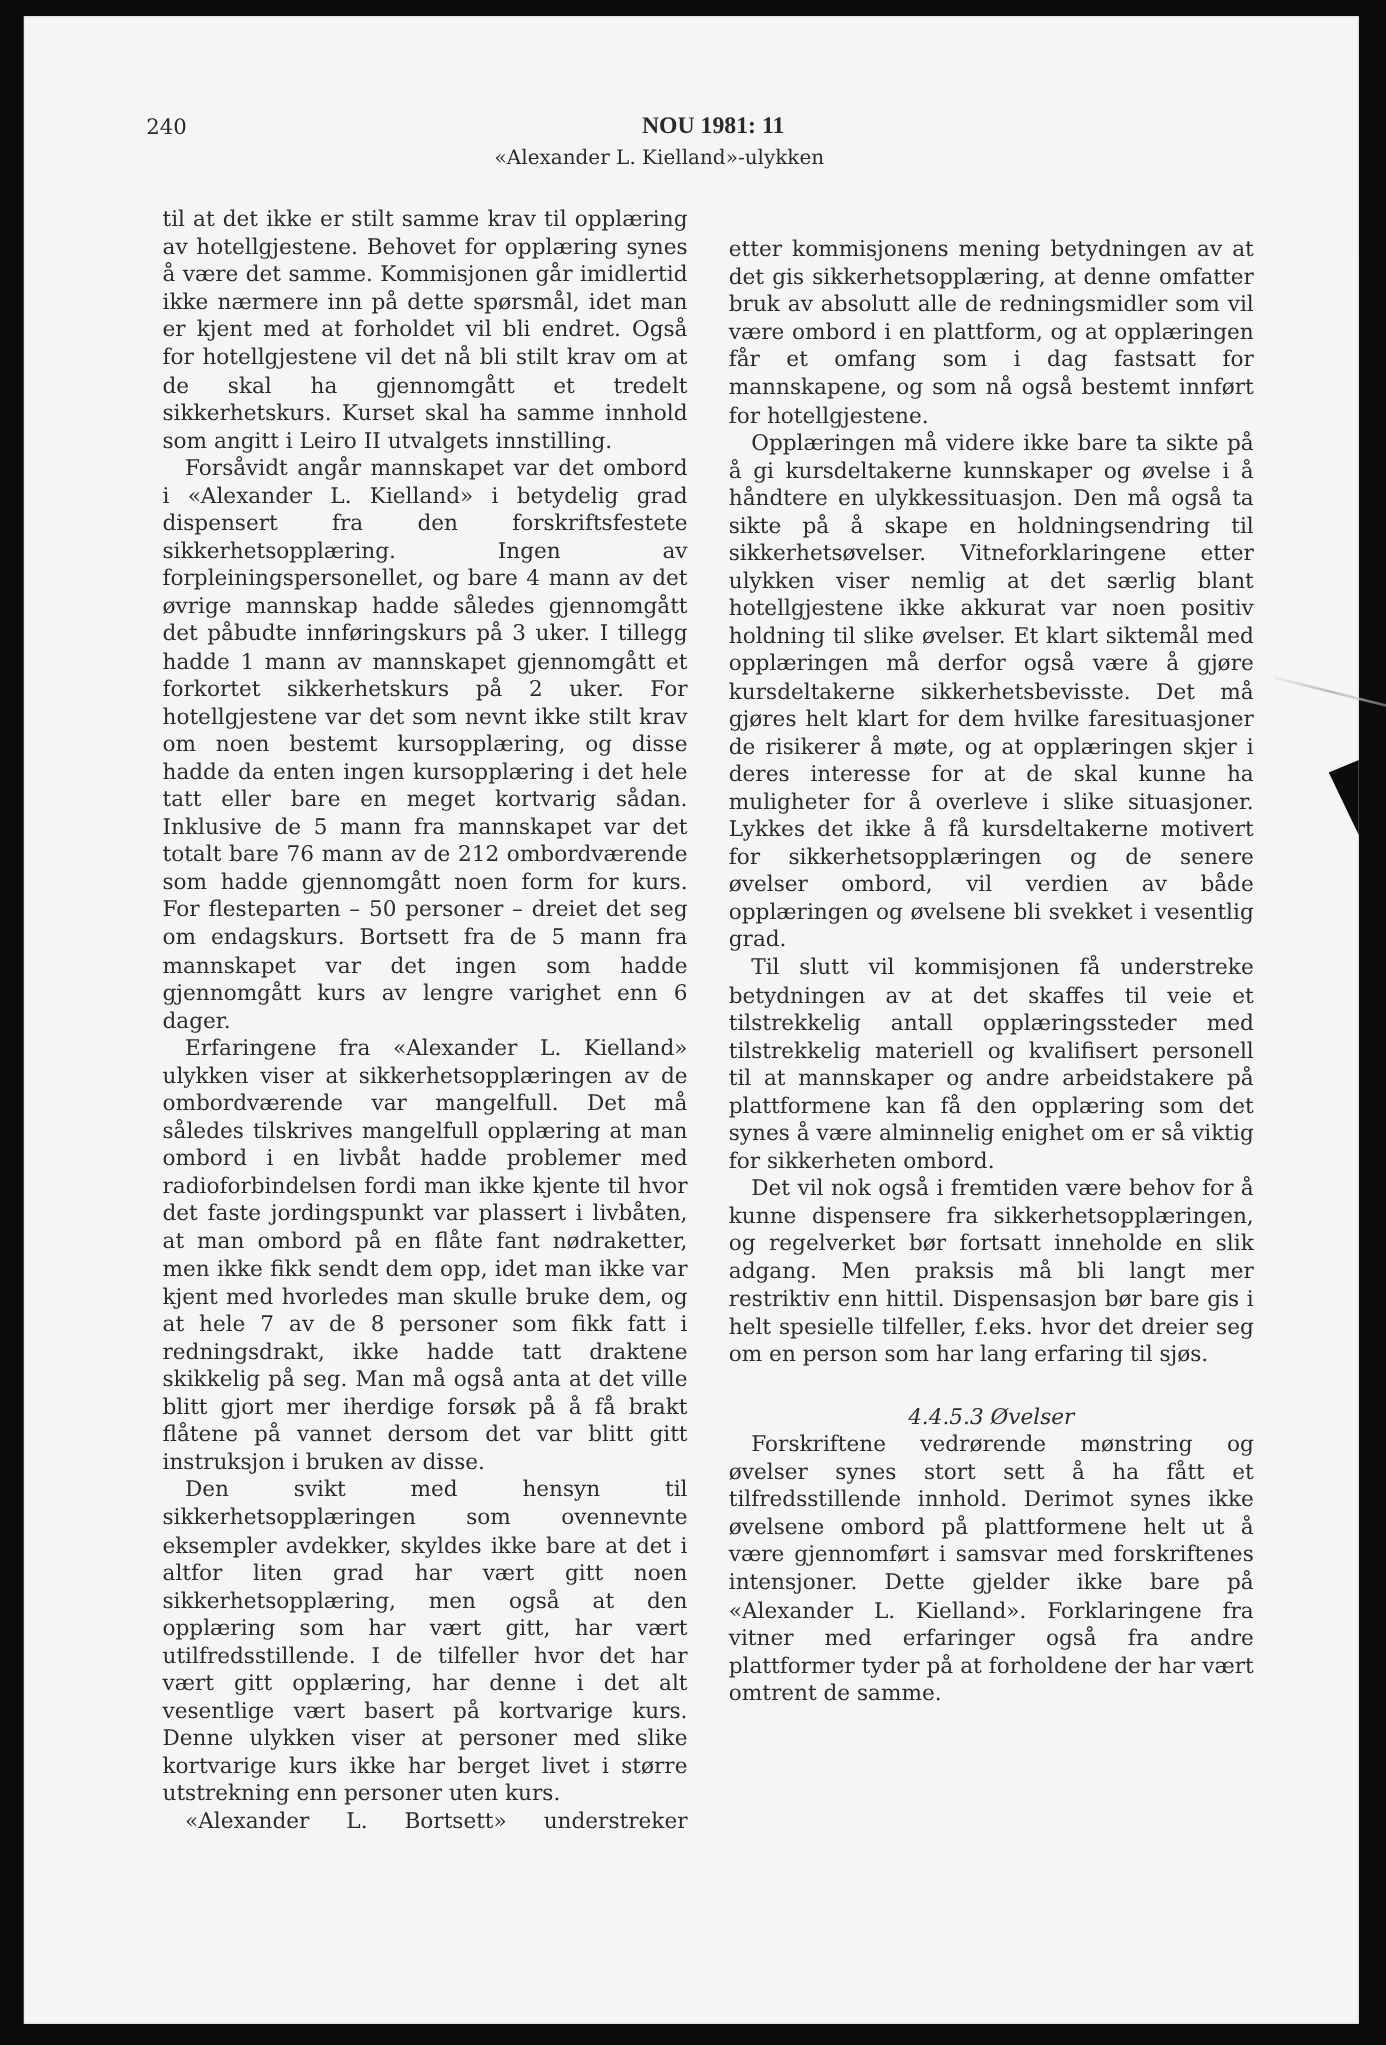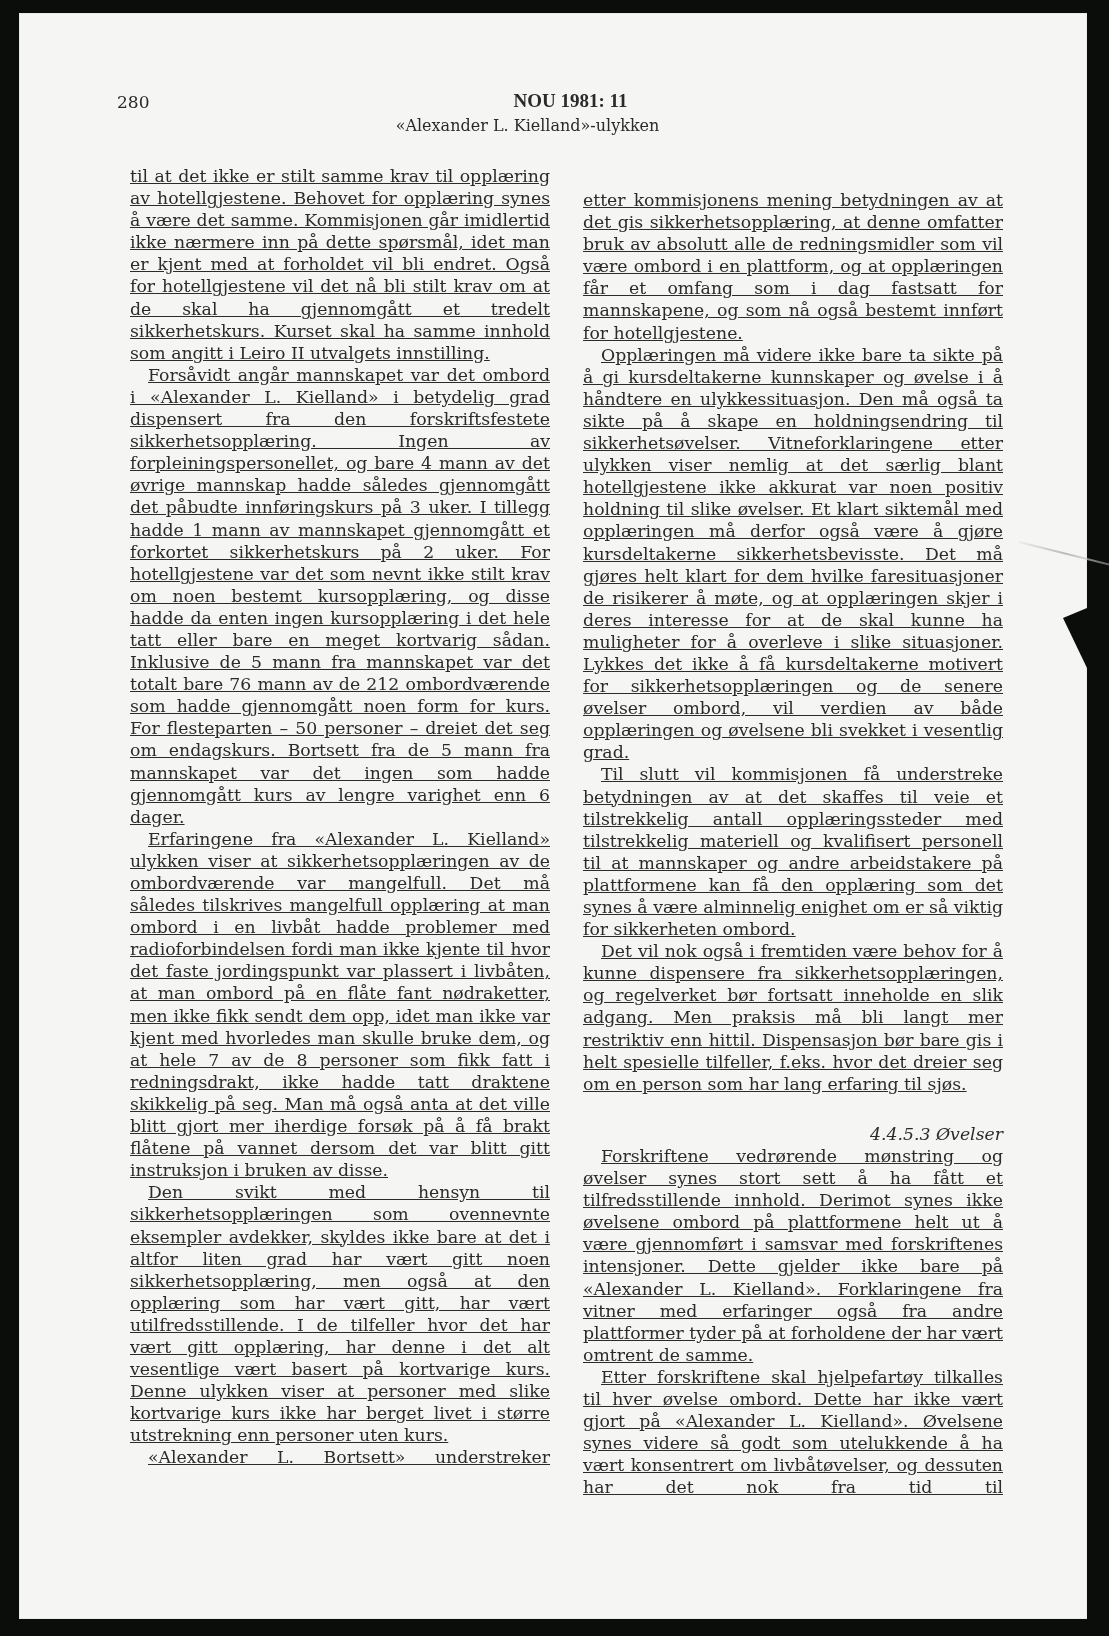--- a/index.html
+++ b/index.html
@@ -88,52 +88,50 @@
       line-height: 22.1px;
       color: #2b2b2b;
       text-align: justify;
       hyphens: manual;
     }
     .col-left { left: 130px; }
     .col-right { left: 583px; margin-top: 24px; }
     .para {
       margin: 0;
       text-indent: 0;
-      text-decoration: underline;
     }
     .para.indent { text-indent: 18px; }
     .section-heading {
       font-style: italic;
       margin: 28px 0 0 0;
-      text-align: right;
+      text-align: center;
     }
   </style>
 </head>
 <body>
 
 <div class="page">
   <div class="crease"></div>
   <div class="scan-edge"></div>
 </div>
 
 <div class="header">
-  <span class="page-number">280</span>
+  <span class="page-number">240</span>
   <div class="pub-title">NOU 1981: 11</div>
   <div class="pub-subtitle">«Alexander L. Kielland»-ulykken</div>
 </div>
 
 <div class="column col-left">
   <p class="para">til at det ikke er stilt samme krav til opplæring av hotellgjestene. Behovet for opplæring synes å være det samme. Kommisjonen går imidlertid ikke nærmere inn på dette spørsmål, idet man er kjent med at forholdet vil bli endret. Også for hotellgjestene vil det nå bli stilt krav om at de skal ha gjennomgått et tredelt sikkerhetskurs. Kurset skal ha samme innhold som angitt i Leiro II utvalgets innstilling.</p>
   <p class="para indent">Forsåvidt angår mannskapet var det ombord i «Alexander L. Kielland» i betydelig grad dispensert fra den forskriftsfestete sikkerhetsopplæring. Ingen av forpleiningspersonellet, og bare 4 mann av det øvrige mannskap hadde således gjennomgått det påbudte innføringskurs på 3 uker. I tillegg hadde 1 mann av mannskapet gjennomgått et forkortet sikkerhetskurs på 2 uker. For hotellgjestene var det som nevnt ikke stilt krav om noen bestemt kursopplæring, og disse hadde da enten ingen kursopplæring i det hele tatt eller bare en meget kortvarig sådan. Inklusive de 5 mann fra mannskapet var det totalt bare 76 mann av de 212 ombordværende som hadde gjennomgått noen form for kurs. For flesteparten – 50 personer – dreiet det seg om endagskurs. Bortsett fra de 5 mann fra mannskapet var det ingen som hadde gjennomgått kurs av lengre varighet enn 6 dager.</p>
   <p class="para indent">Erfaringene fra «Alexander L. Kielland» ulykken viser at sikkerhetsopplæringen av de ombordværende var mangelfull. Det må således tilskrives mangelfull opplæring at man ombord i en livbåt hadde problemer med radioforbindelsen fordi man ikke kjente til hvor det faste jordingspunkt var plassert i livbåten, at man ombord på en flåte fant nødraketter, men ikke fikk sendt dem opp, idet man ikke var kjent med hvorledes man skulle bruke dem, og at hele 7 av de 8 personer som fikk fatt i redningsdrakt, ikke hadde tatt draktene skikkelig på seg. Man må også anta at det ville blitt gjort mer iherdige forsøk på å få brakt flåtene på vannet dersom det var blitt gitt instruksjon i bruken av disse.</p>
   <p class="para indent">Den svikt med hensyn til sikkerhetsopplæringen som ovennevnte eksempler avdekker, skyldes ikke bare at det i altfor liten grad har vært gitt noen sikkerhetsopplæring, men også at den opplæring som har vært gitt, har vært utilfredsstillende. I de tilfeller hvor det har vært gitt opplæring, har denne i det alt vesentlige vært basert på kortvarige kurs. Denne ulykken viser at personer med slike kortvarige kurs ikke har berget livet i større utstrekning enn personer uten kurs.</p>
   <p class="para indent" style="text-align: justify; text-align-last: justify;">«Alexander L. Bortsett» understreker</p>
 </div>
 
 <div class="column col-right">
   <p class="para">etter kommisjonens mening betydningen av at det gis sikkerhetsopplæring, at denne omfatter bruk av absolutt alle de redningsmidler som vil være ombord i en plattform, og at opplæringen får et omfang som i dag fastsatt for mannskapene, og som nå også bestemt innført for hotellgjestene.</p>
   <p class="para indent">Opplæringen må videre ikke bare ta sikte på å gi kursdeltakerne kunnskaper og øvelse i å håndtere en ulykkessituasjon. Den må også ta sikte på å skape en holdningsendring til sikkerhetsøvelser. Vitneforklaringene etter ulykken viser nemlig at det særlig blant hotellgjestene ikke akkurat var noen positiv holdning til slike øvelser. Et klart siktemål med opplæringen må derfor også være å gjøre kursdeltakerne sikkerhetsbevisste. Det må gjøres helt klart for dem hvilke faresituasjoner de risikerer å møte, og at opplæringen skjer i deres interesse for at de skal kunne ha muligheter for å overleve i slike situasjoner. Lykkes det ikke å få kursdeltakerne motivert for sikkerhetsopplæringen og de senere øvelser ombord, vil verdien av både opplæringen og øvelsene bli svekket i vesentlig grad.</p>
   <p class="para indent">Til slutt vil kommisjonen få understreke betydningen av at det skaffes til veie et tilstrekkelig antall opplæringssteder med tilstrekkelig materiell og kvalifisert personell til at mannskaper og andre arbeidstakere på plattformene kan få den opplæring som det synes å være alminnelig enighet om er så viktig for sikkerheten ombord.</p>
   <p class="para indent">Det vil nok også i fremtiden være behov for å kunne dispensere fra sikkerhetsopplæringen, og regelverket bør fortsatt inneholde en slik adgang. Men praksis må bli langt mer restriktiv enn hittil. Dispensasjon bør bare gis i helt spesielle tilfeller, f.eks. hvor det dreier seg om en person som har lang erfaring til sjøs.</p>
   <p class="section-heading">4.4.5.3 Øvelser</p>
   <p class="para indent">Forskriftene vedrørende mønstring og øvelser synes stort sett å ha fått et tilfredsstillende innhold. Derimot synes ikke øvelsene ombord på plattformene helt ut å være gjennomført i samsvar med forskriftenes intensjoner. Dette gjelder ikke bare på «Alexander L. Kielland». Forklaringene fra vitner med erfaringer også fra andre plattformer tyder på at forholdene der har vært omtrent de samme.</p>
-  <p class="para indent" style="text-align-last: justify;">Etter forskriftene skal hjelpefartøy tilkalles til hver øvelse ombord. Dette har ikke vært gjort på «Alexander L. Kielland». Øvelsene synes videre så godt som utelukkende å ha vært konsentrert om livbåtøvelser, og dessuten har det nok fra tid til</p>
 </div>
 
 </body></html>

